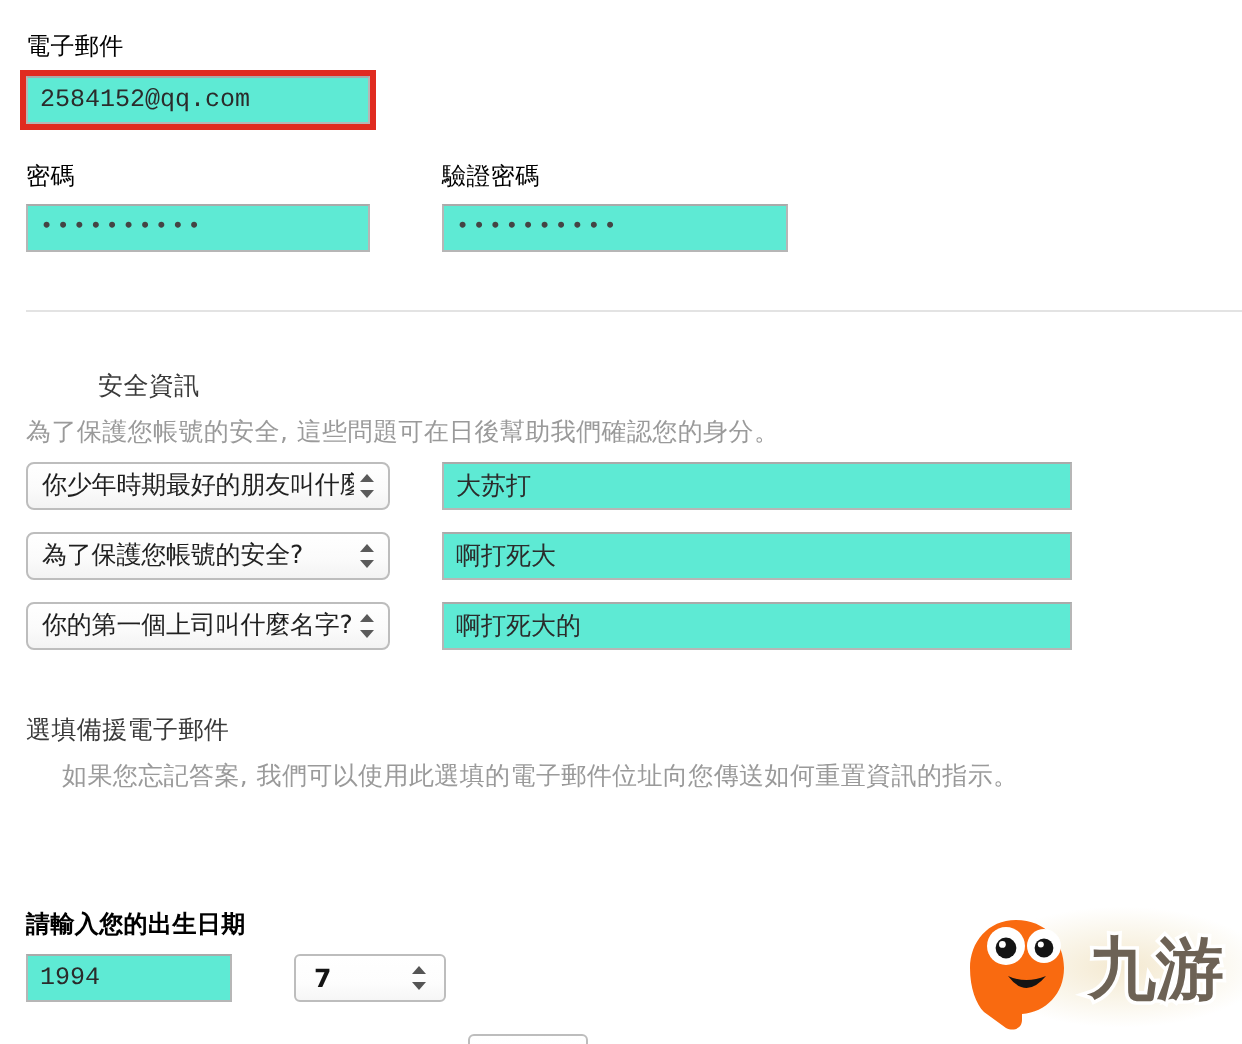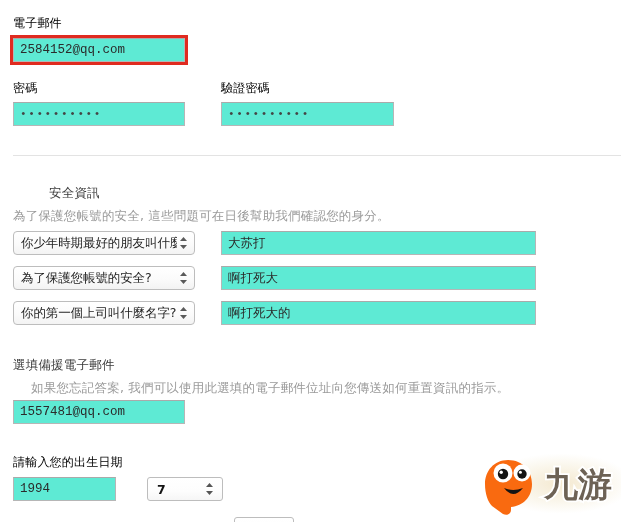--- a/index.html
+++ b/index.html
@@ -213,23 +213,22 @@
       <svg width="9" height="14" viewBox="0 0 9 14">
         <path d="M4.5 1 L8 5 L1 5 Z" fill="#5a5a5a"></path>
         <path d="M4.5 13 L8 9 L1 9 Z" fill="#5a5a5a"></path>
       </svg>
     </span>
   </div>
   <input class="txt" type="text" style="left: 221px; top: 301px; width: 315px; height: 24px;" value="啊打死大的">
 
   <div class="section-title" style="position:absolute;left:13px;top:358px;">選填備援電子郵件</div>
   <div class="help-text" style="position:absolute;left:13px;top:380px;margin-left:18px;">如果您忘記答案, 我們可以使用此選填的電子郵件位址向您傳送如何重置資訊的指示。</div>
-  <input class="txt" type="text" style="left: 13px; top: 400px; width: 172px; height: 24px;" value="1557481@qq.com">
-
-  <div class="field-label" style="position:absolute;left:13px;top:455px;">請輸入您的出生日期</div>
+
+  <div class="field-label" style="position:absolute;left:13px;top:455px;font-weight:bold;">請輸入您的出生日期</div>
 
   <input class="txt" type="text" style="left: 13px; top: 477px; width: 103px; height: 24px;" value="1994">
 
   <div class="spin" style="left:147px;top:477px;width:76px;height:24px;">
     <span class="spin-val">7</span>
     <span class="spin-arrows">
       <svg width="9" height="14" viewBox="0 0 9 14">
         <path d="M4.5 1 L8 5 L1 5 Z" fill="#555555"></path>
         <path d="M4.5 13 L8 9 L1 9 Z" fill="#555555"></path>
       </svg>

